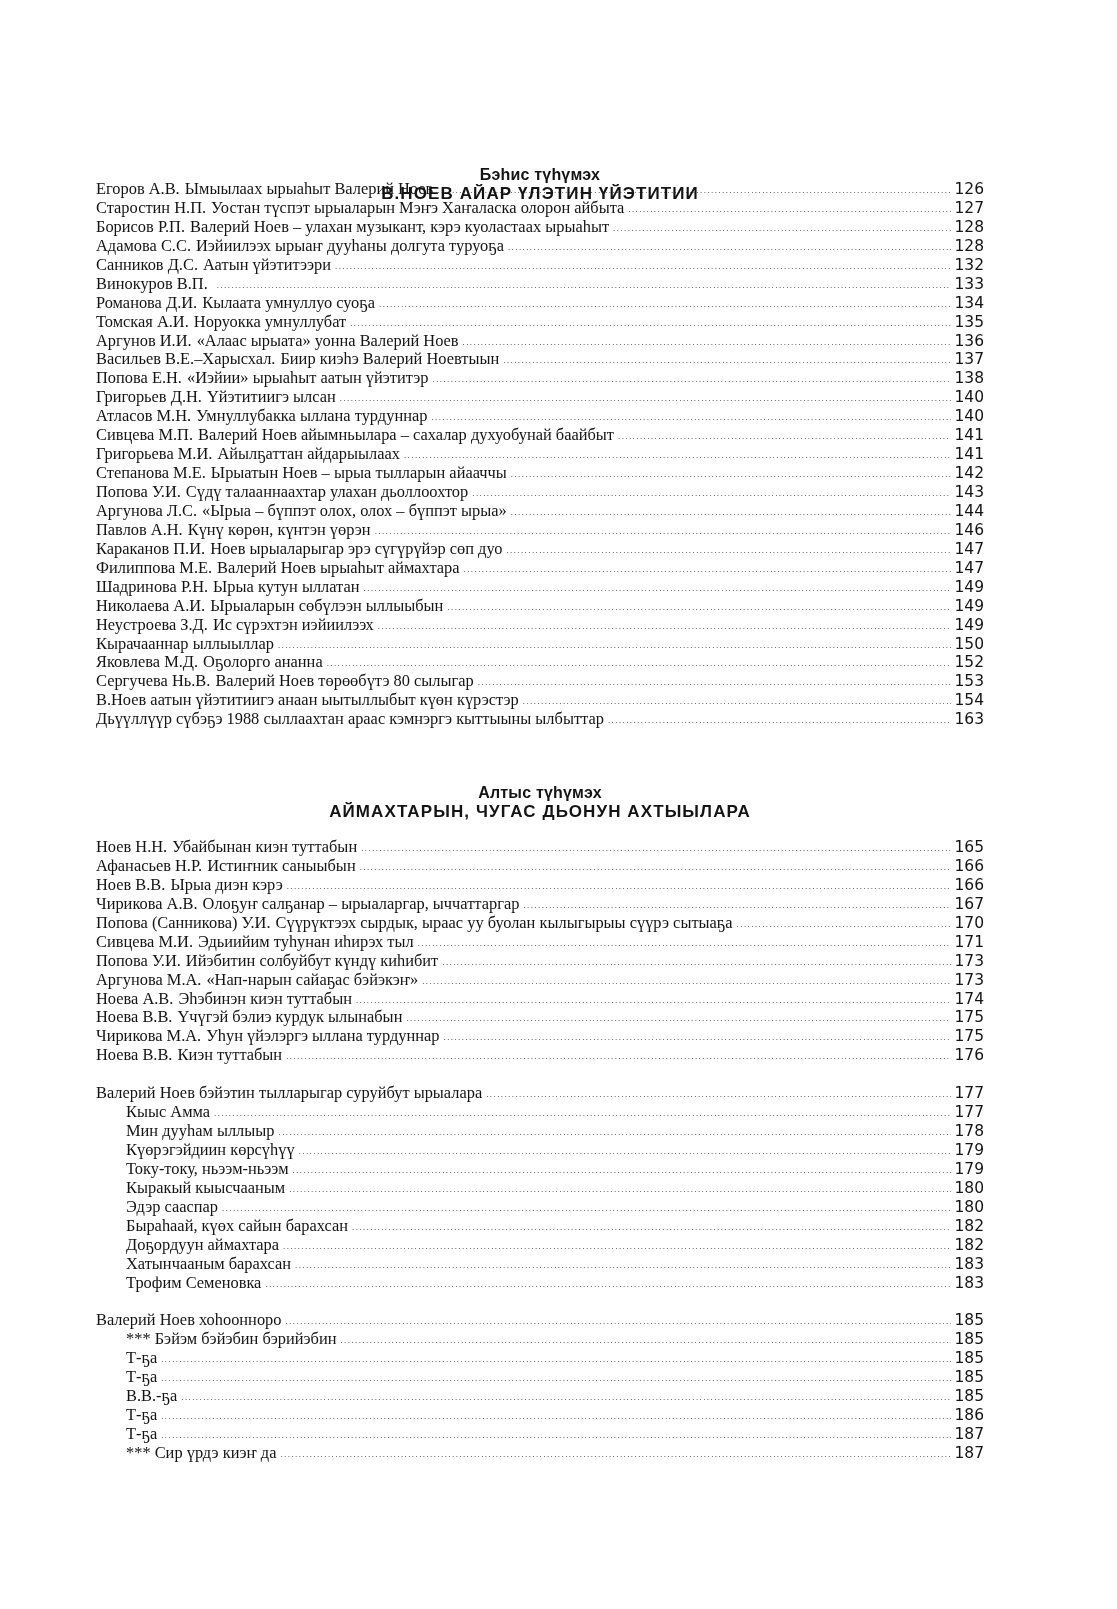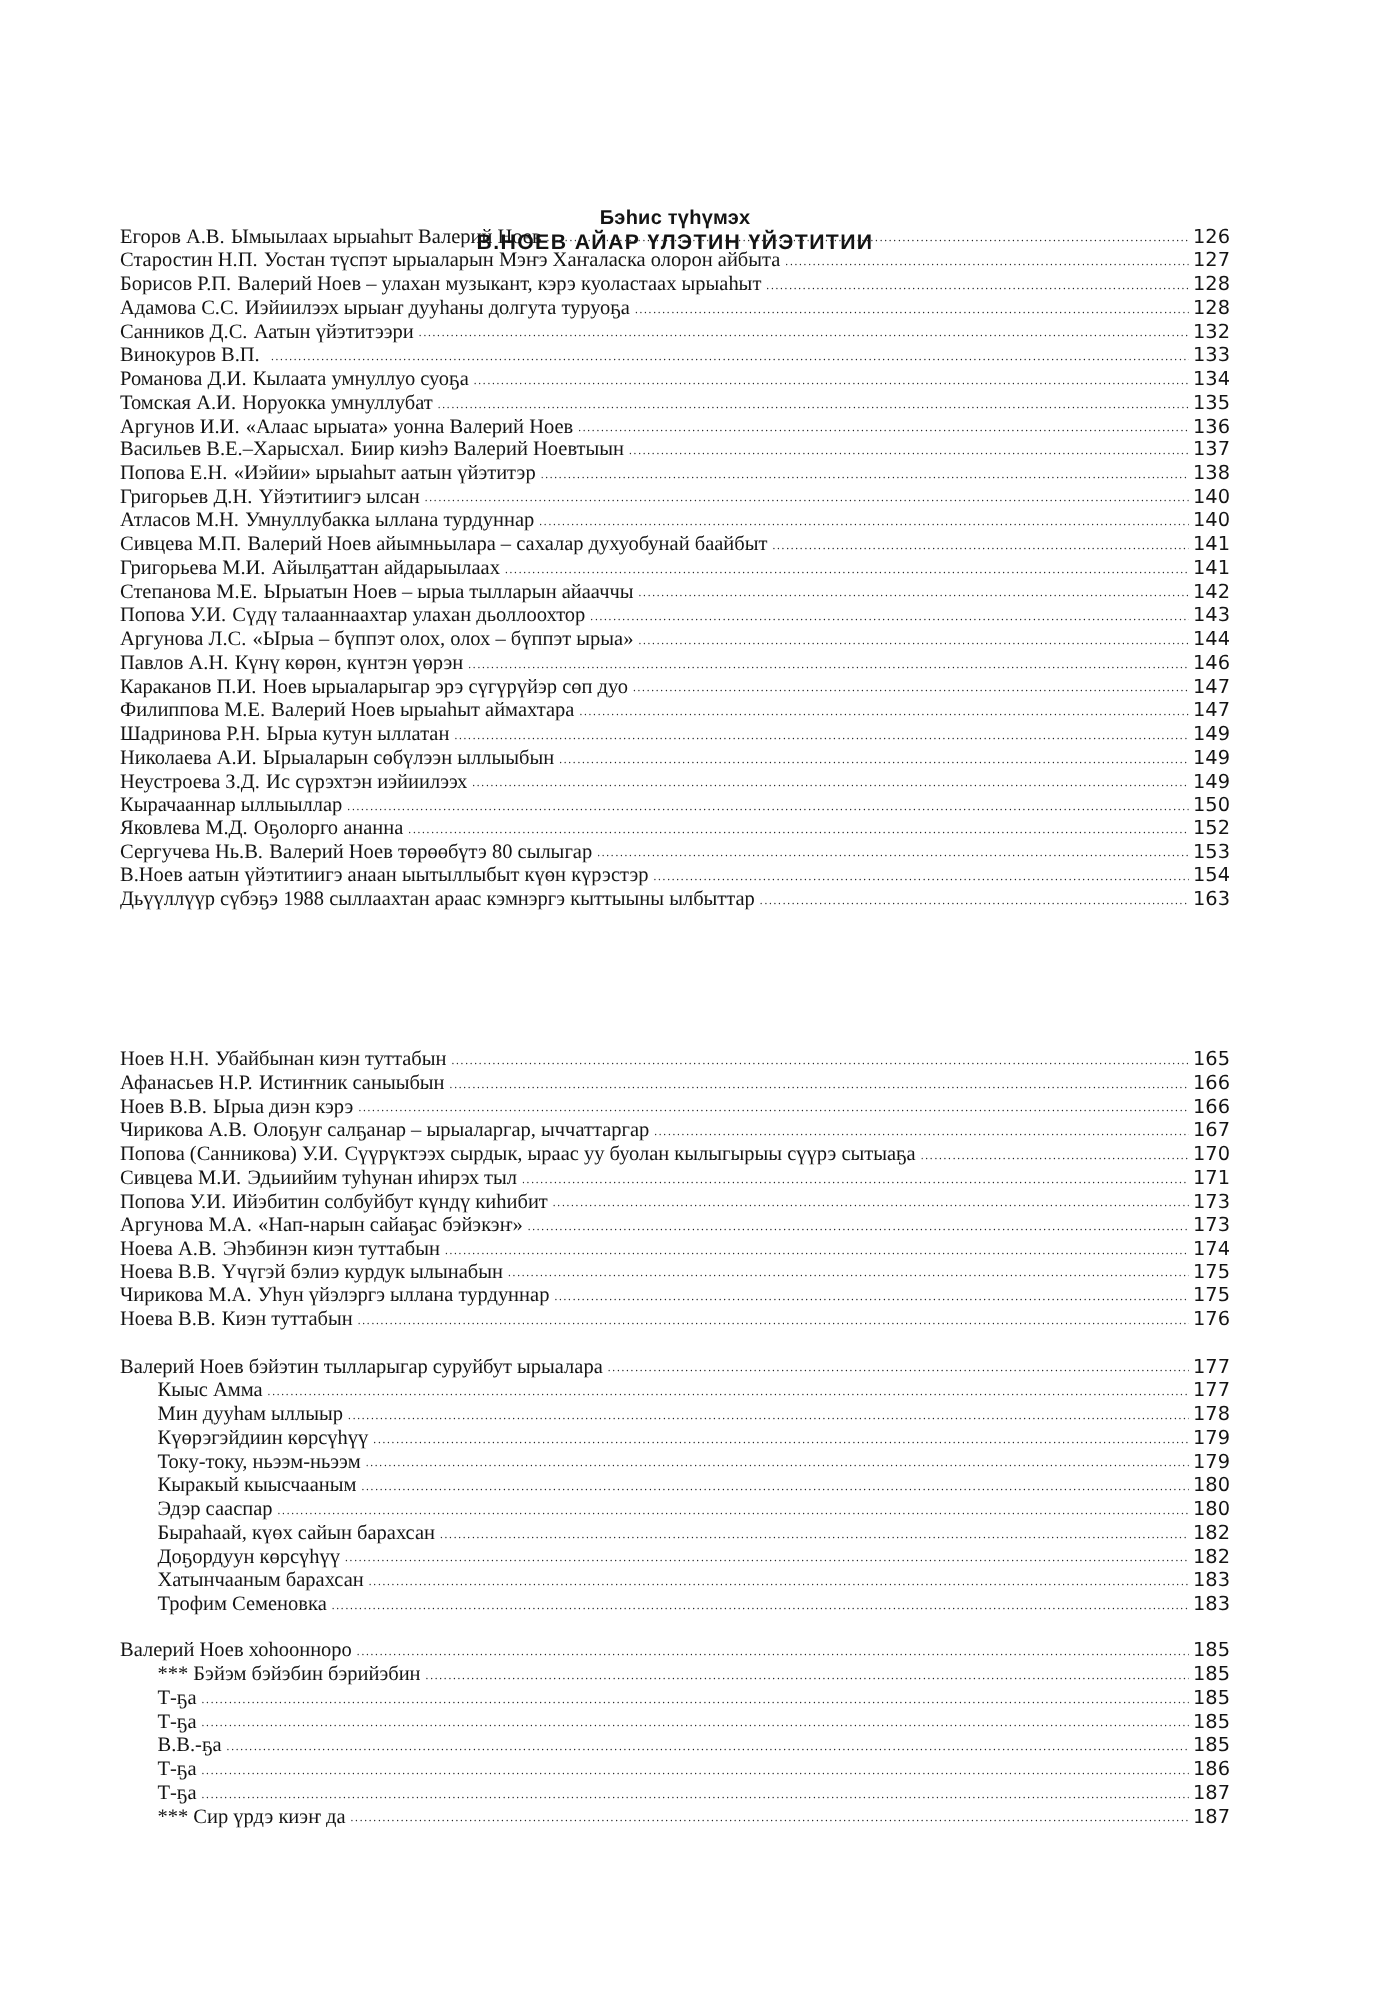--- a/index.html
+++ b/index.html
@@ -260,20 +260,24 @@
         <span class="dots"></span>
         <span class="page-num">154</span>
       </div>
     <div class="row">
         <span class="title">Дьүүллүүр сүбэҕэ 1988 сыллаахтан араас кэмнэргэ кыттыыны ылбыттар</span>
         <span class="dots"></span>
         <span class="page-num">163</span>
       </div>
   </div>
 
+  <div class="section-head" style="top:783px;">
+    <div class="sub">Алтыс түһүмэх</div>
+    <div class="main">АЙМАХТАРЫН, ЧУГАС ДЬОНУН АХТЫЫЛАРА</div>
+  </div>
 
   <div class="toc" style="top:838px;">
     <div class="row">
         <span class="author">Ноев Н.Н.</span>
         <span class="title">Убайбынан киэн туттабын</span>
         <span class="dots"></span>
         <span class="page-num">165</span>
       </div>
     <div class="row">
         <span class="author">Афанасьев Н.Р.</span>
@@ -378,21 +382,21 @@
         <span class="title">Эдэр сааспар</span>
         <span class="dots"></span>
         <span class="page-num">180</span>
       </div>
     <div class="row indent">
         <span class="title">Быраһаай, күөх сайын барахсан</span>
         <span class="dots"></span>
         <span class="page-num">182</span>
       </div>
     <div class="row indent">
-        <span class="title">Доҕордуун көрсүһүү</span>
+        <span class="title">Доҕордуун аймахтара</span>
         <span class="dots"></span>
         <span class="page-num">182</span>
       </div>
     <div class="row indent">
         <span class="title">Хатынчааным барахсан</span>
         <span class="dots"></span>
         <span class="page-num">183</span>
       </div>
     <div class="row indent">
         <span class="title">Трофим Семеновка</span>

